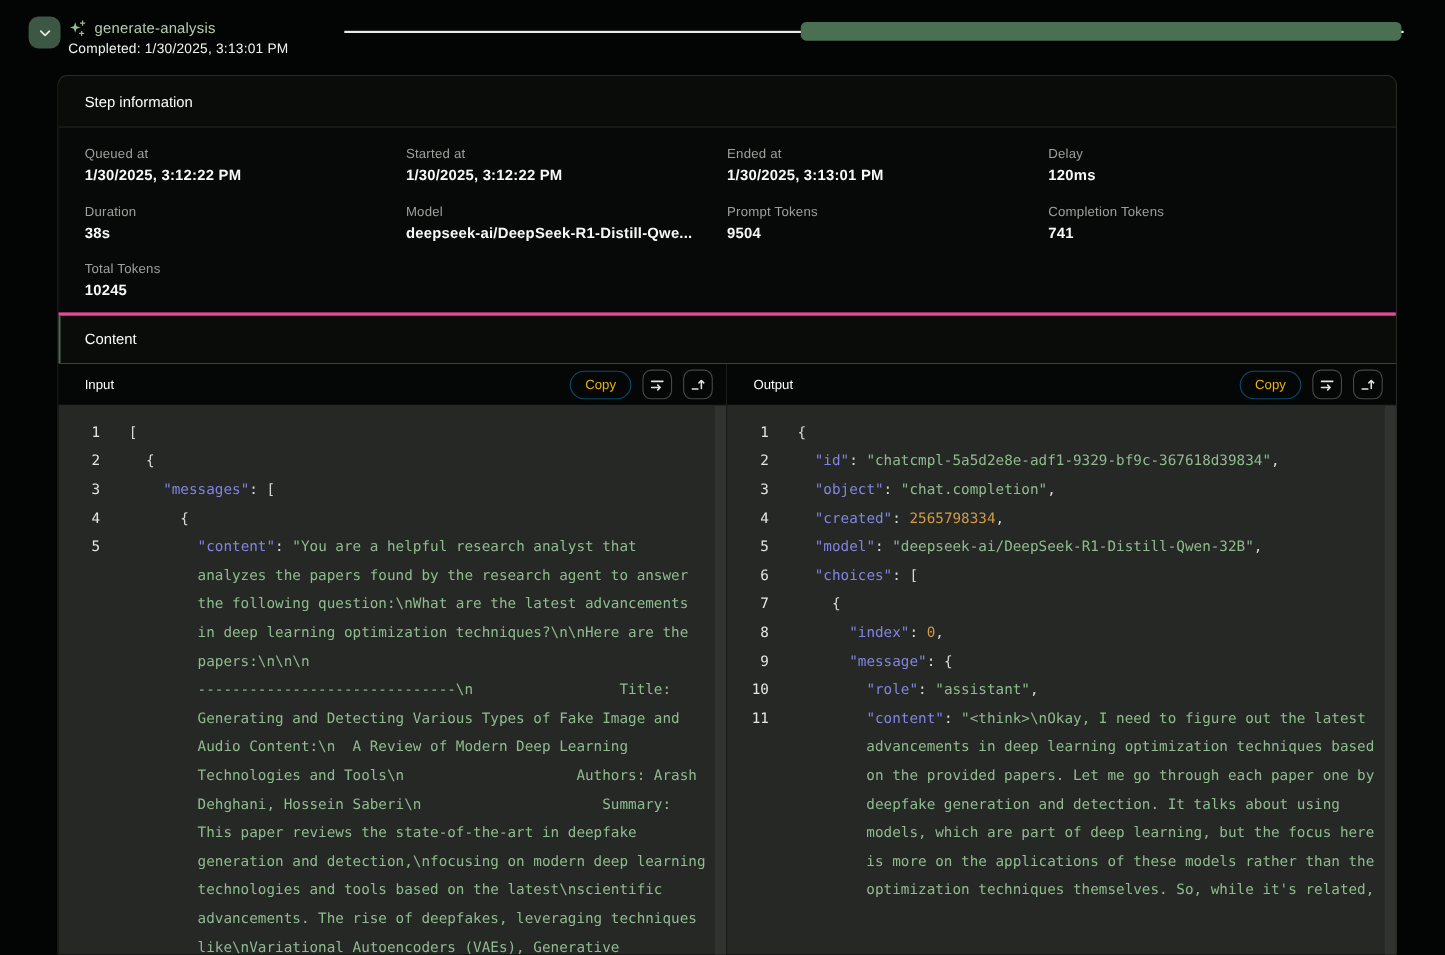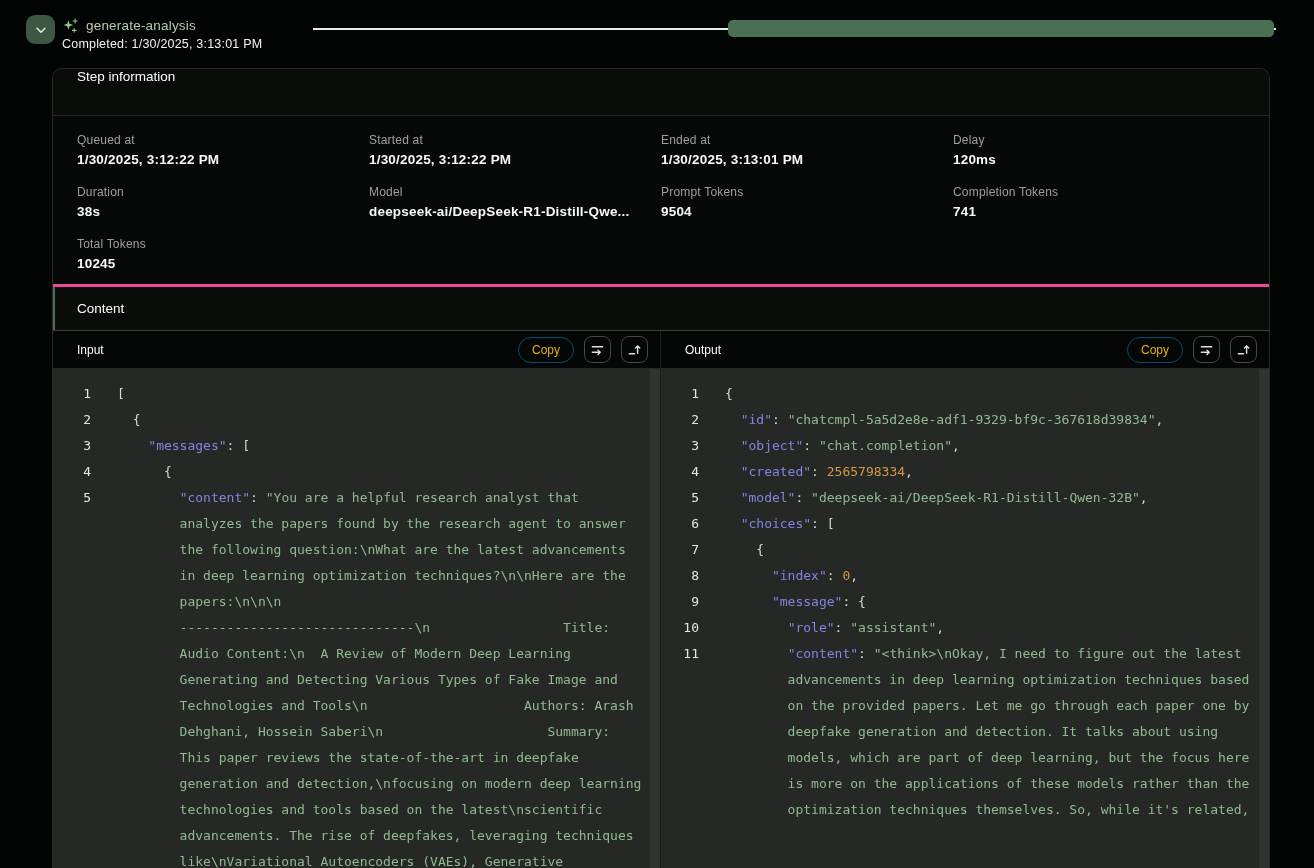--- a/index.html
+++ b/index.html
@@ -24,21 +24,21 @@
   .step-status { color:#f0f3ef; font-size:12.5px; margin-top:3px; letter-spacing:.2px; }
   .timeline-line { position:absolute; left:307px; top:28px; width:963px; height:1.5px; background:#e9ebe9; }
   .timeline-bar { position:absolute; left:722px; top:20px; width:546px; height:17px; border-radius:5px; background:#4b6f52; cursor:pointer; }
   
   .panel {
     position:absolute; left:52px; top:68px; width:1218px; height:800px;
     border:1px solid #282a28; border-bottom:none; border-radius:10px 10px 0 0;
     background:#070908; overflow:hidden;
   }
   .section-header {
-    height:47px; display:flex; align-items:flex-start; padding-left:24px;
+    height:47px; display:flex; align-items:center; padding-left:24px;
     background:#0a0c0a; border-bottom:1px solid #232523;
     font-size:13.5px; color:#fdfdfd; cursor:pointer;
   }
   .fields-grid {
     display:grid; grid-template-columns:repeat(4,1fr);
     padding:17px 24px 14px 24px; row-gap:18px; height:168px;
   }
   .field-label { font-size:12px; color:#9aa19b; letter-spacing:.2px; }
   .field-value { font-size:13.5px; font-weight:700; color:#f7f8f7; margin-top:5px; letter-spacing:.2px; }
   .content-bar {
@@ -211,25 +211,25 @@
             <div class="code-row">
               <span class="gutter"></span>
               <span class="code-text"><span class="tok-s">        papers:\n\n\n</span></span>
             </div>
             <div class="code-row">
               <span class="gutter"></span>
               <span class="code-text"><span class="tok-s">        ------------------------------\n                 Title:</span></span>
             </div>
             <div class="code-row">
               <span class="gutter"></span>
+              <span class="code-text"><span class="tok-s">        Generating and Detecting Various Types of Fake Image and</span></span>
+            </div>
+            <div class="code-row">
+              <span class="gutter"></span>
               <span class="code-text"><span class="tok-s">        Audio Content:\n  A Review of Modern Deep Learning</span></span>
-            </div>
-            <div class="code-row">
-              <span class="gutter"></span>
-              <span class="code-text"><span class="tok-s">        Generating and Detecting Various Types of Fake Image and</span></span>
             </div>
             <div class="code-row">
               <span class="gutter"></span>
               <span class="code-text"><span class="tok-s">        Technologies and Tools\n                    Authors: Arash</span></span>
             </div>
             <div class="code-row">
               <span class="gutter"></span>
               <span class="code-text"><span class="tok-s">        Dehghani, Hossein Saberi\n                     Summary:</span></span>
             </div>
             <div class="code-row">

